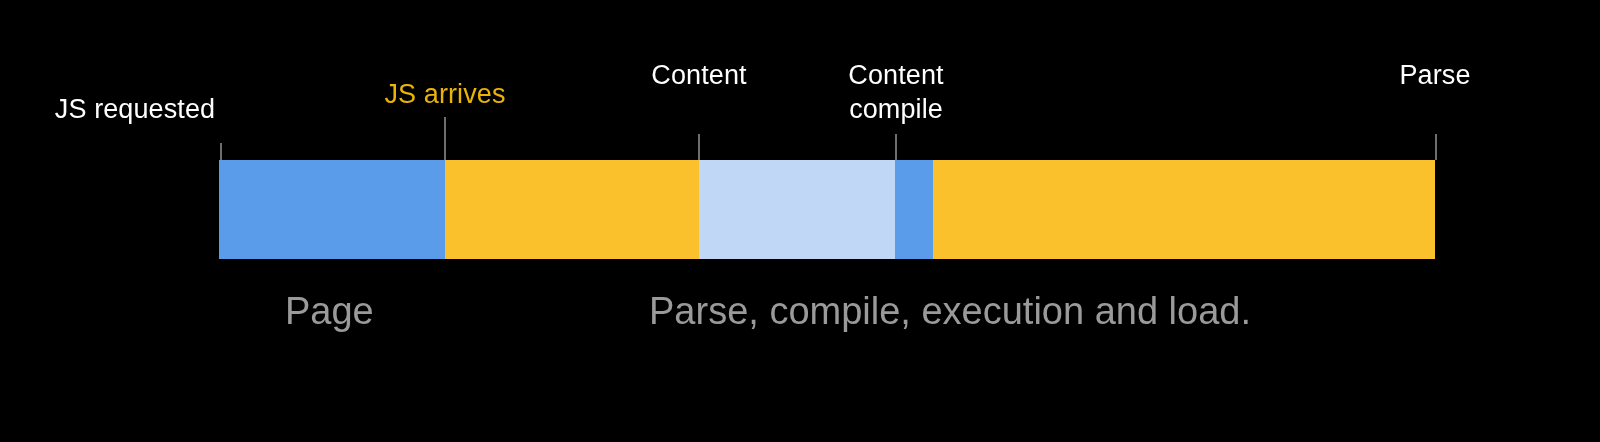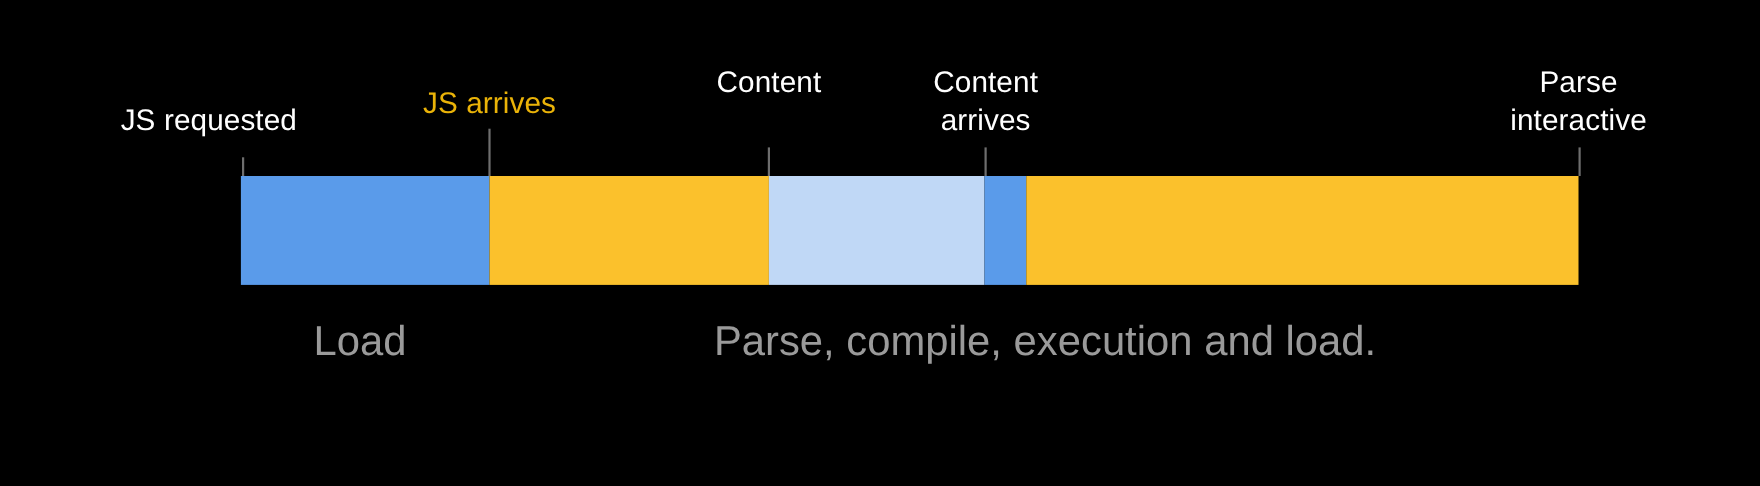--- a/index.html
+++ b/index.html
@@ -45,21 +45,21 @@
   
   .marker-label {
     position: absolute;
     color: #ffffff;
     font-size: 27px;
     line-height: 34px;
     white-space: pre-line;
     text-align: center;
     letter-spacing: 0.1px;
   }
-  .marker-label.align-right { text-align: right; }
+  .marker-label.align-right { text-align: center; }
 
   
   .phase-caption {
     position: absolute;
     color: #9a9a9a;
     font-size: 38px;
     line-height: 46px;
     white-space: nowrap;
     text-align: center;
   }
@@ -82,22 +82,22 @@
       <div class="tick" style="left: 444px; top: 117px; height: 43px; background: rgb(110, 110, 110);"></div>
       <div class="tick" style="left: 698px; top: 134px; height: 26px; background: rgb(110, 110, 110);"></div>
       <div class="tick" style="left: 895px; top: 134px; height: 26px; background: rgb(110, 110, 110);"></div>
       <div class="tick" style="left: 1435px; top: 134px; height: 26px; background: rgb(110, 110, 110);"></div>
     </div>
 
   <div>
       <div class="marker-label align-right" style="left: 0px; width: 270px; top: 92px; color: rgb(255, 255, 255);"><div>JS requested</div></div>
       <div class="marker-label" style="left: 290px; width: 310px; top: 77px; color: #eab308;"><div>JS arrives</div></div>
       <div class="marker-label" style="left: 549px; width: 300px; top: 58px; color: rgb(255, 255, 255);"><div>Content</div></div>
-      <div class="marker-label" style="left: 746px; width: 300px; top: 58px; color: rgb(255, 255, 255);"><div>Content</div><div>arrives</div></div>
-      <div class="marker-label" style="left: 1280px; width: 310px; top: 58px; color: rgb(255, 255, 255);"><div>Parse</div><div>interactive</div></div>
+      <div class="marker-label" style="left: 746px; width: 300px; top: 58px; color: rgb(255, 255, 255);"><div>Content</div><div>compile</div></div>
+      <div class="marker-label" style="left: 1280px; width: 310px; top: 58px; color: rgb(255, 255, 255);"><div>Parse</div></div>
     </div>
 
   <div>
-      <div class="phase-caption" style="top: 288px; left: 0px; width: 1600px; text-align: left; color: rgb(154, 154, 154);"><span style="margin-left: 285px;">Load</span></div>
+      <div class="phase-caption" style="top: 288px; left: 0px; width: 1600px; text-align: left; color: rgb(154, 154, 154);"><span style="margin-left: 285px;">Page</span></div>
       <div class="phase-caption" style="top: 288px; left: 0px; width: 1600px; text-align: left; color: rgb(154, 154, 154);"><span style="margin-left: 649px;">Parse, compile, execution and load.</span></div>
     </div>
 
 </div>
 
 </body></html>

